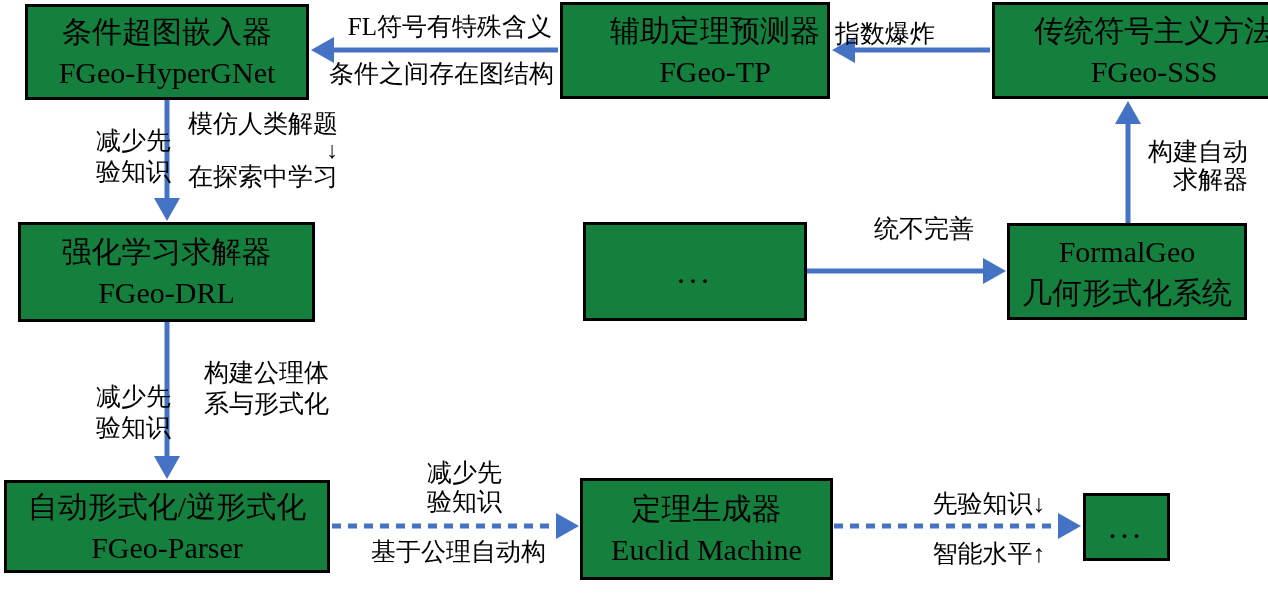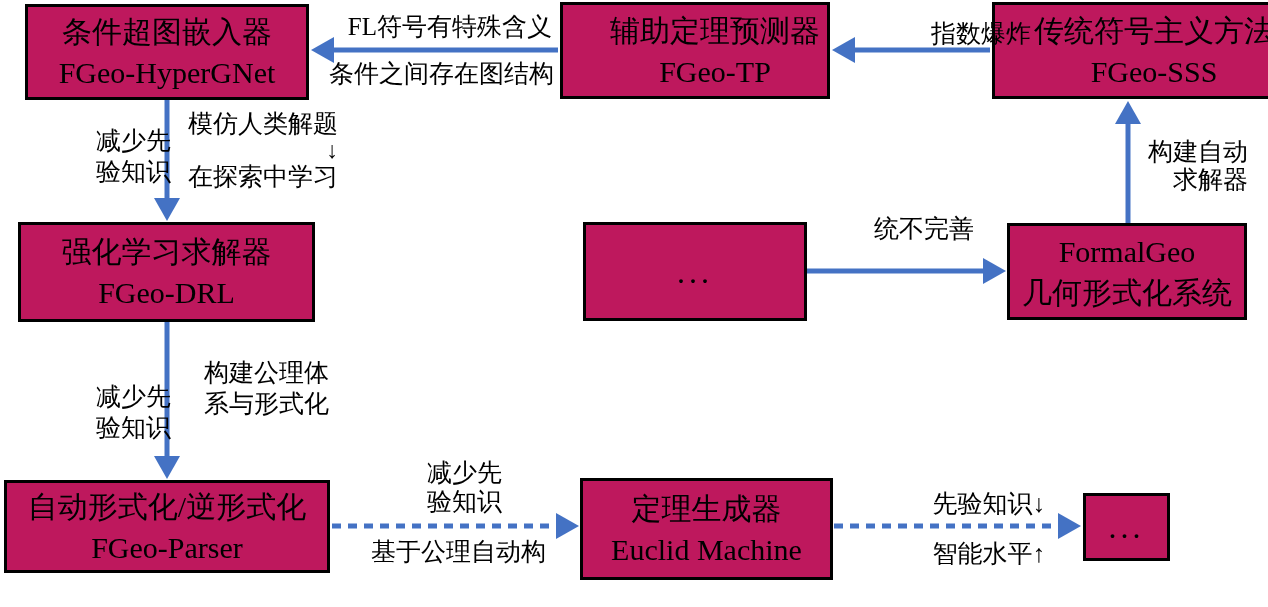--- a/index.html
+++ b/index.html
@@ -6,21 +6,21 @@
   .canvas{
     position:relative;width:1268px;height:607px;background:#ffffff;
     font-family:"Liberation Serif","DejaVu Serif",serif;color:#000;
     overflow:hidden;
   }
   .arrows{position:absolute;left:0;top:0;width:1268px;height:607px;z-index:1;pointer-events:none;}
   .arrows line{stroke:var(--arrow,#4472C4);stroke-width:5;}
   .arrows line.dashed{stroke-dasharray:9 7;}
   .arrows polygon{fill:var(--arrow,#4472C4);}
   .node{
-    position:absolute;box-sizing:border-box;border:3px solid #000;background:#be185d;
+    position:absolute;box-sizing:border-box;border:3px solid #000;background:#15803d;
     display:flex;flex-direction:column;align-items:center;justify-content:center;
     text-align:center;font-size:30px;line-height:41px;z-index:2;
   }
   .node .ln{white-space:nowrap;}
   .node.ellipsis{font-size:32px;letter-spacing:4px;line-height:32px;}
   .lbl{
     position:absolute;text-align:right;font-size:25px;line-height:31px;z-index:3;
   }
   .lbl .ln{white-space:nowrap;}
   .lbl .ln.tiny{font-size:23px;line-height:25px;}
@@ -110,21 +110,21 @@
   <div class="node ellipsis" style="left:1083px;top:493px;width:87px;height:68px;">
     <div class="ln">...</div>
   </div>
 
   <div class="lbl" style="left:320px;top:11px;width:232px;">
     <div class="ln">FL符号有特殊含义</div>
   </div>
   <div class="lbl" style="left:318px;top:58px;width:236px;">
     <div class="ln">条件之间存在图结构</div>
   </div>
-  <div class="lbl" style="left:896px;top:18px;width:135px;">
+  <div class="lbl" style="left:800px;top:18px;width:135px;">
     <div class="ln">指数爆炸</div>
   </div>
 
   <div class="lbl" style="left:55px;top:125px;width:116px;">
     <div class="ln">减少先</div>
     <div class="ln">验知识</div>
   </div>
   <div class="lbl lh28" style="left:163px;top:110px;width:175px;">
     <div class="ln">模仿人类解题</div>
     <div class="ln tiny">↓</div>

